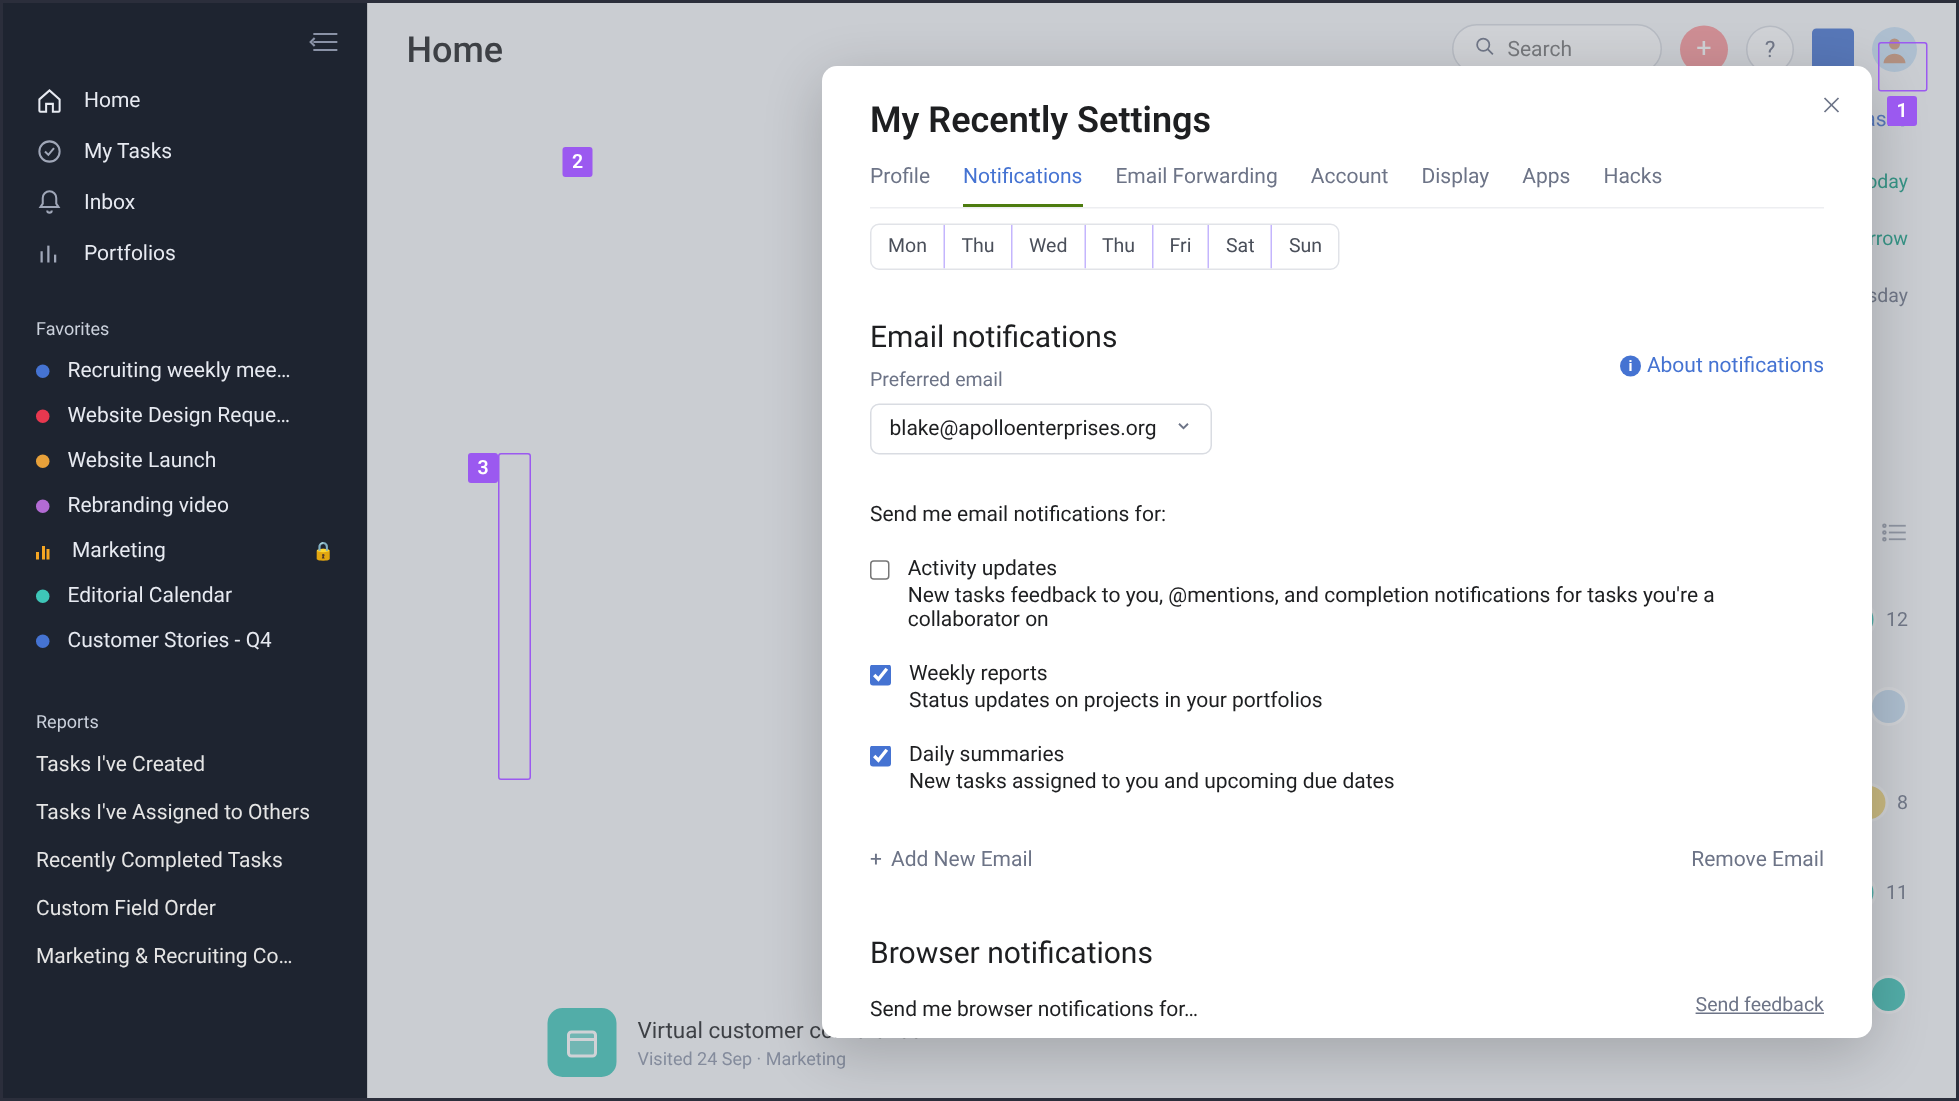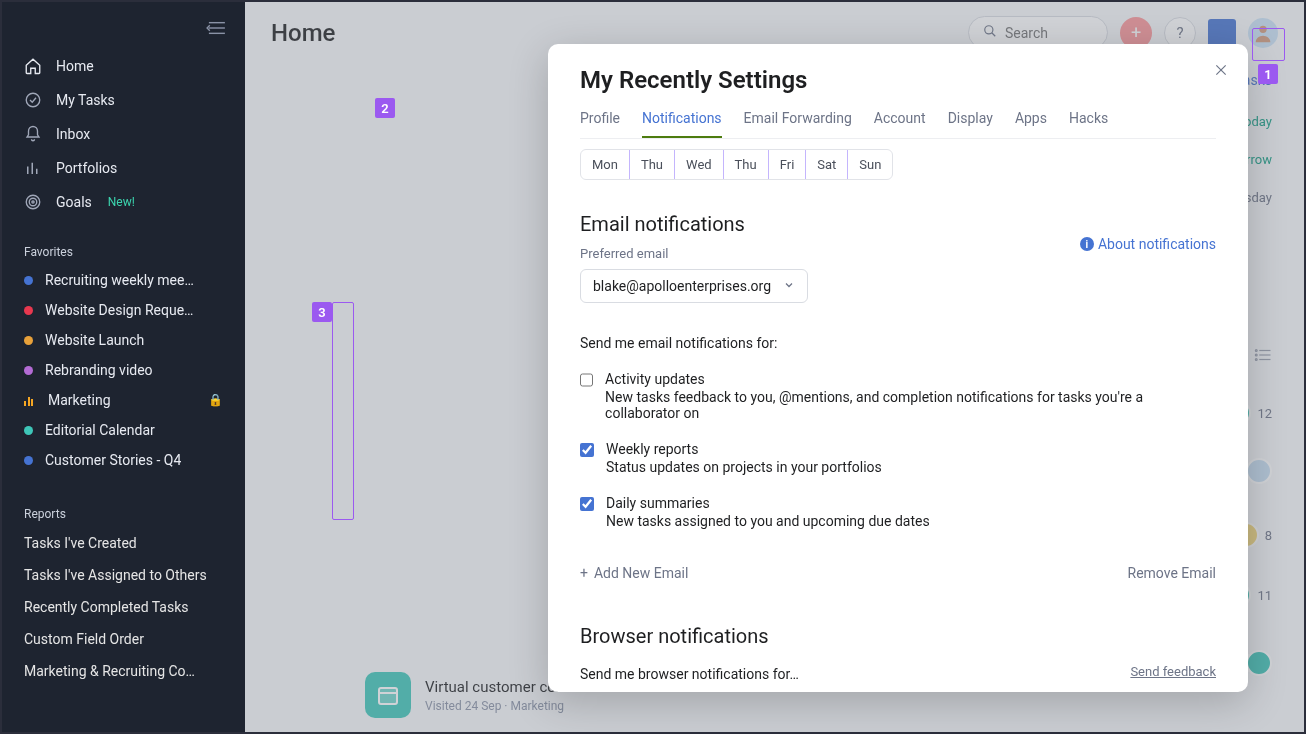--- a/index.html
+++ b/index.html
@@ -127,31 +127,20 @@
       <div class="sb-item">
         <span class="icon">
             <svg width="18" height="18" viewBox="0 0 24 24" fill="none" stroke="currentColor" stroke-width="2">
               <line x1="5" y1="20" x2="5" y2="10"></line>
               <line x1="11" y1="20" x2="11" y2="5"></line>
               <line x1="17" y1="20" x2="17" y2="13"></line>
             </svg>
           </span>
         <span>Portfolios</span>
       </div>
-      <div class="sb-item">
-        <span class="icon">
-            <svg width="18" height="18" viewBox="0 0 24 24" fill="none" stroke="currentColor" stroke-width="1.8">
-              <circle cx="12" cy="12" r="9"></circle>
-              <circle cx="12" cy="12" r="5"></circle>
-              <circle cx="12" cy="12" r="1.5"></circle>
-            </svg>
-          </span>
-        <span>Goals</span>
-        <span class="sb-badge-new">New!</span>
-      </div>
     </div>
     <div class="sb-section-title">Favorites</div>
     <div>
       <div class="fav-item">
           <span class="fav-dot" style="background:#4573d2"></span>
           <span class="fav-label">Recruiting weekly meet…</span>
         </div>
       <div class="fav-item">
           <span class="fav-dot" style="background:#e8384f"></span>
           <span class="fav-label">Website Design Reque…</span>

